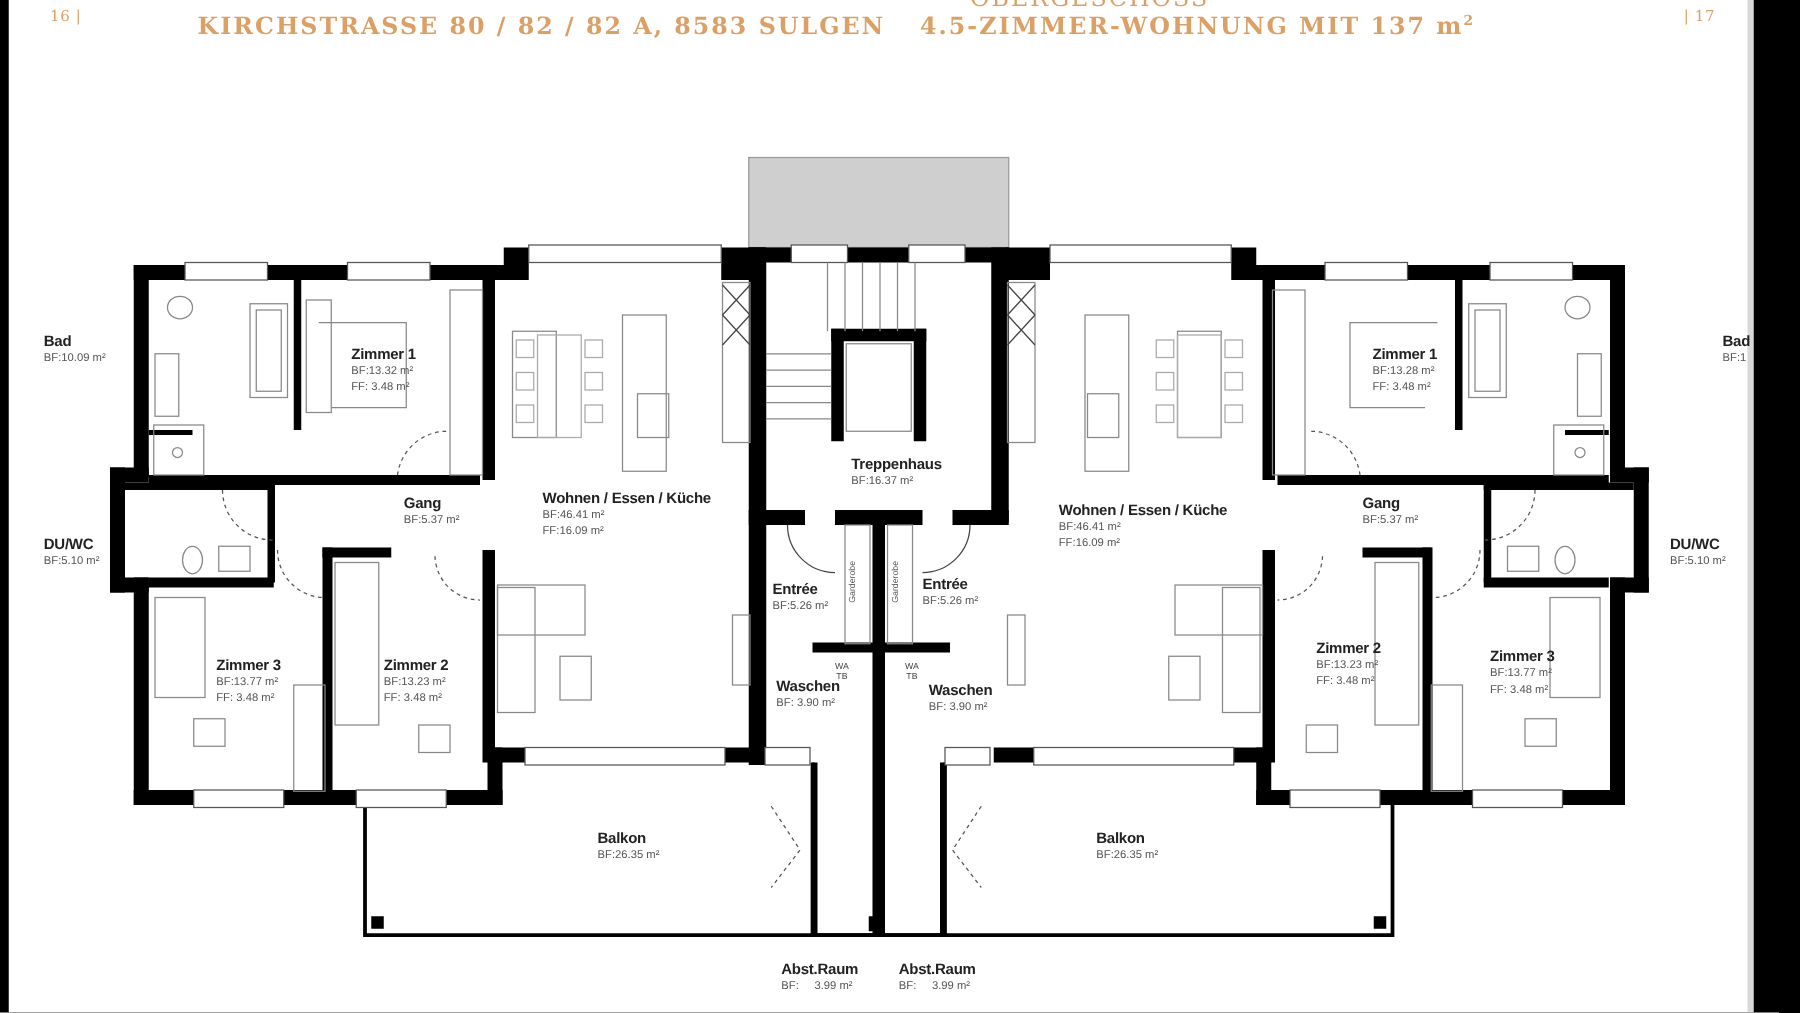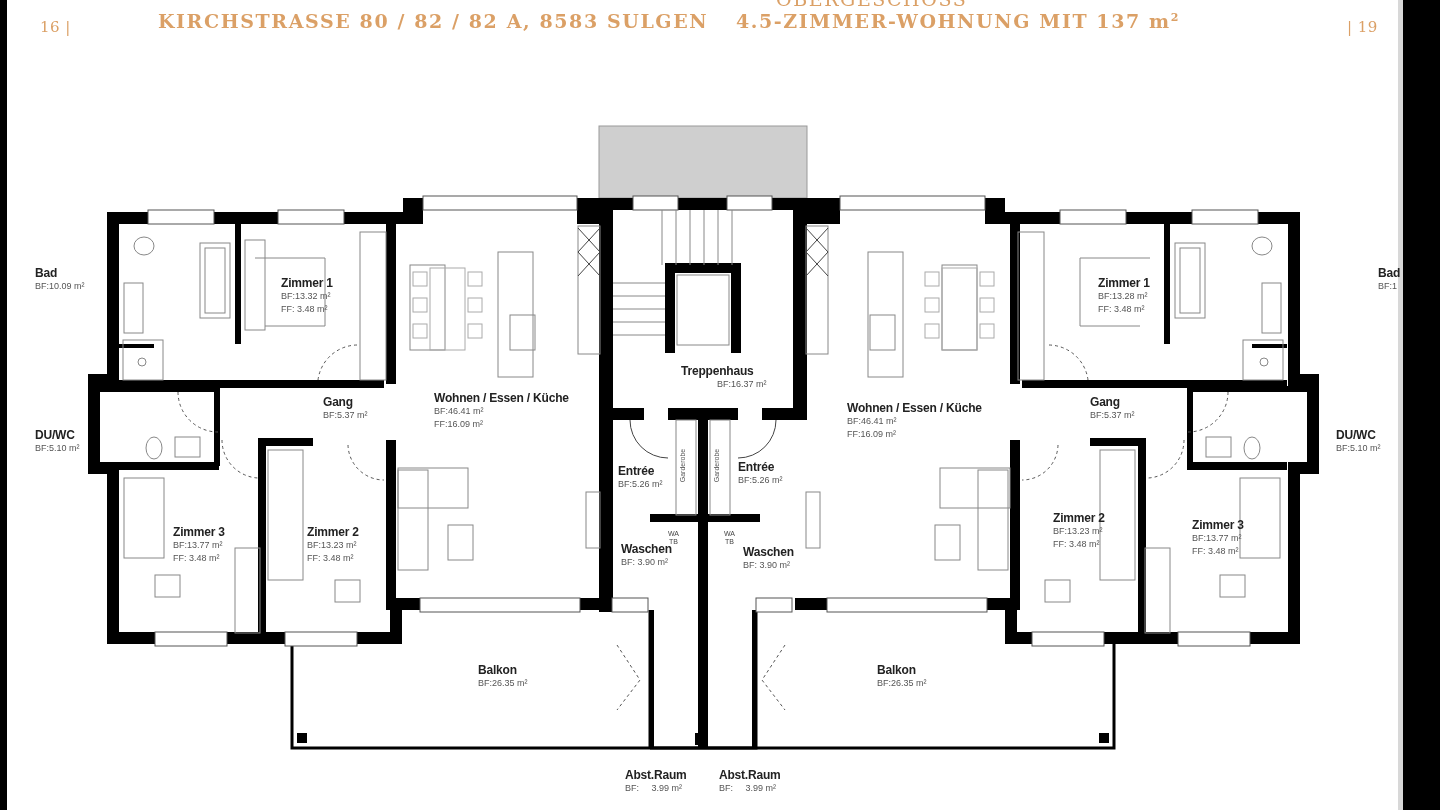--- a/index.html
+++ b/index.html
@@ -1,42 +1,42 @@
 <!DOCTYPE html>
 <html><head>
 <meta charset="utf-8">
 <style>
   html, body { margin:0; padding:0; }
   body { width:1440px; height:810px; background:#000; position:relative; overflow:hidden; font-family:"Liberation Sans", sans-serif; }
   .page { position:absolute; left:7px; top:0; width:1395px; height:810px; background:#fff; }
   .page-edge { position:absolute; left:1398px; top:0; width:5px; height:810px; background:#d8d8d8; }
   .hdr { position:absolute; color:#dba066; font-family:"DejaVu Serif", serif; letter-spacing:1.6px; white-space:nowrap; }
   .hdr.title { font-size:19px; top:10px;font-weight:bold; }
-  .hdr.pg { font-size:15px; top:18px; letter-spacing:0.5px; }
+  .hdr.pg { font-size:12px; top:6px; letter-spacing:0.5px; }
   .hdr.sub { font-size:19px; top:-12px; }
   .hdr sup { font-size:11px; }
   svg.plan { position:absolute; left:0; top:0; }
   .lbl { position:absolute; white-space:nowrap; color:#222; }
   .lbl .nm { display:block; font-weight:bold; font-size:12px; letter-spacing:-0.2px; }
   .lbl .ar { display:block; font-size:9px; color:#555; line-height:13px; }
   .tb { display:flex; justify-content:space-between; width:140px; }
   .vtxt { position:absolute; font-size:7px; color:#555; transform:rotate(-90deg); transform-origin:center; white-space:nowrap; }
   .wa { position:absolute; font-size:7px; color:#444; line-height:8px; text-align:center; }
 </style>
 </head>
 <body>
 
 <div class="page"></div>
 <div class="page-edge"></div>
 
 <div class="hdr pg" style="left:40px;">16 |</div>
 <div class="hdr title" style="left:158px;">KIRCHSTRASSE 80 / 82 / 82 A, 8583 SULGEN</div>
 <div class="hdr sub" style="left:776px;">OBERGESCHOSS</div>
 <div class="hdr title" style="left:736px;"><span>4.5-ZIMMER-WOHNUNG MIT 137 m</span><sup>2</sup></div>
-<div class="hdr pg" style="left:1347px;">| 19</div>
+<div class="hdr pg" style="left:1347px;">| 17</div>
 
 <svg class="plan" width="1440" height="810" viewBox="0 0 1440 810">
   <defs>
     <g id="chair">
         <path d="M0,0 h10 v12 h-10 z" fill="none" stroke="#999" stroke-width="1"></path>
       </g>
   </defs>
 
   <rect x="599" y="126" width="208" height="72" fill="#cfcfcf" stroke="#999"></rect>
 
@@ -283,21 +283,21 @@
   <span class="nm">Balkon</span>
     <span class="ar">BF:26.35 m²</span>
 </div>
 <div class="lbl" style="left:625px;top:768px;">
   <span class="nm">Abst.Raum</span>
   <span class="ar"><span>BF:</span>&nbsp;&nbsp;&nbsp;&nbsp;&nbsp;<span>3.99 m²</span></span>
 </div>
 
 <div class="lbl" style="left:681px;top:364px;">
   <span class="nm">Treppenhaus</span>
-  <span class="ar tb" style="width:76px;margin-left:36px;"><span>BF:</span><span>16.37 m²</span></span>
+  <span class="ar tb" style="width:76px;"><span>BF:</span><span>16.37 m²</span></span>
 </div>
 <div class="vtxt" style="left:666px;top:462px;">Garderobe</div>
 <div class="vtxt" style="left:700px;top:462px;">Garderobe</div>
 <div class="wa" style="left:668px;top:530px;"><span>WA</span><br><span>TB</span></div>
 <div class="wa" style="left:724px;top:530px;"><span>WA</span><br><span>TB</span></div>
 
 <div class="lbl" style="left:738px;top:460px;">
   <span class="nm">Entrée</span>
     <span class="ar">BF:5.26 m²</span>
 </div>

